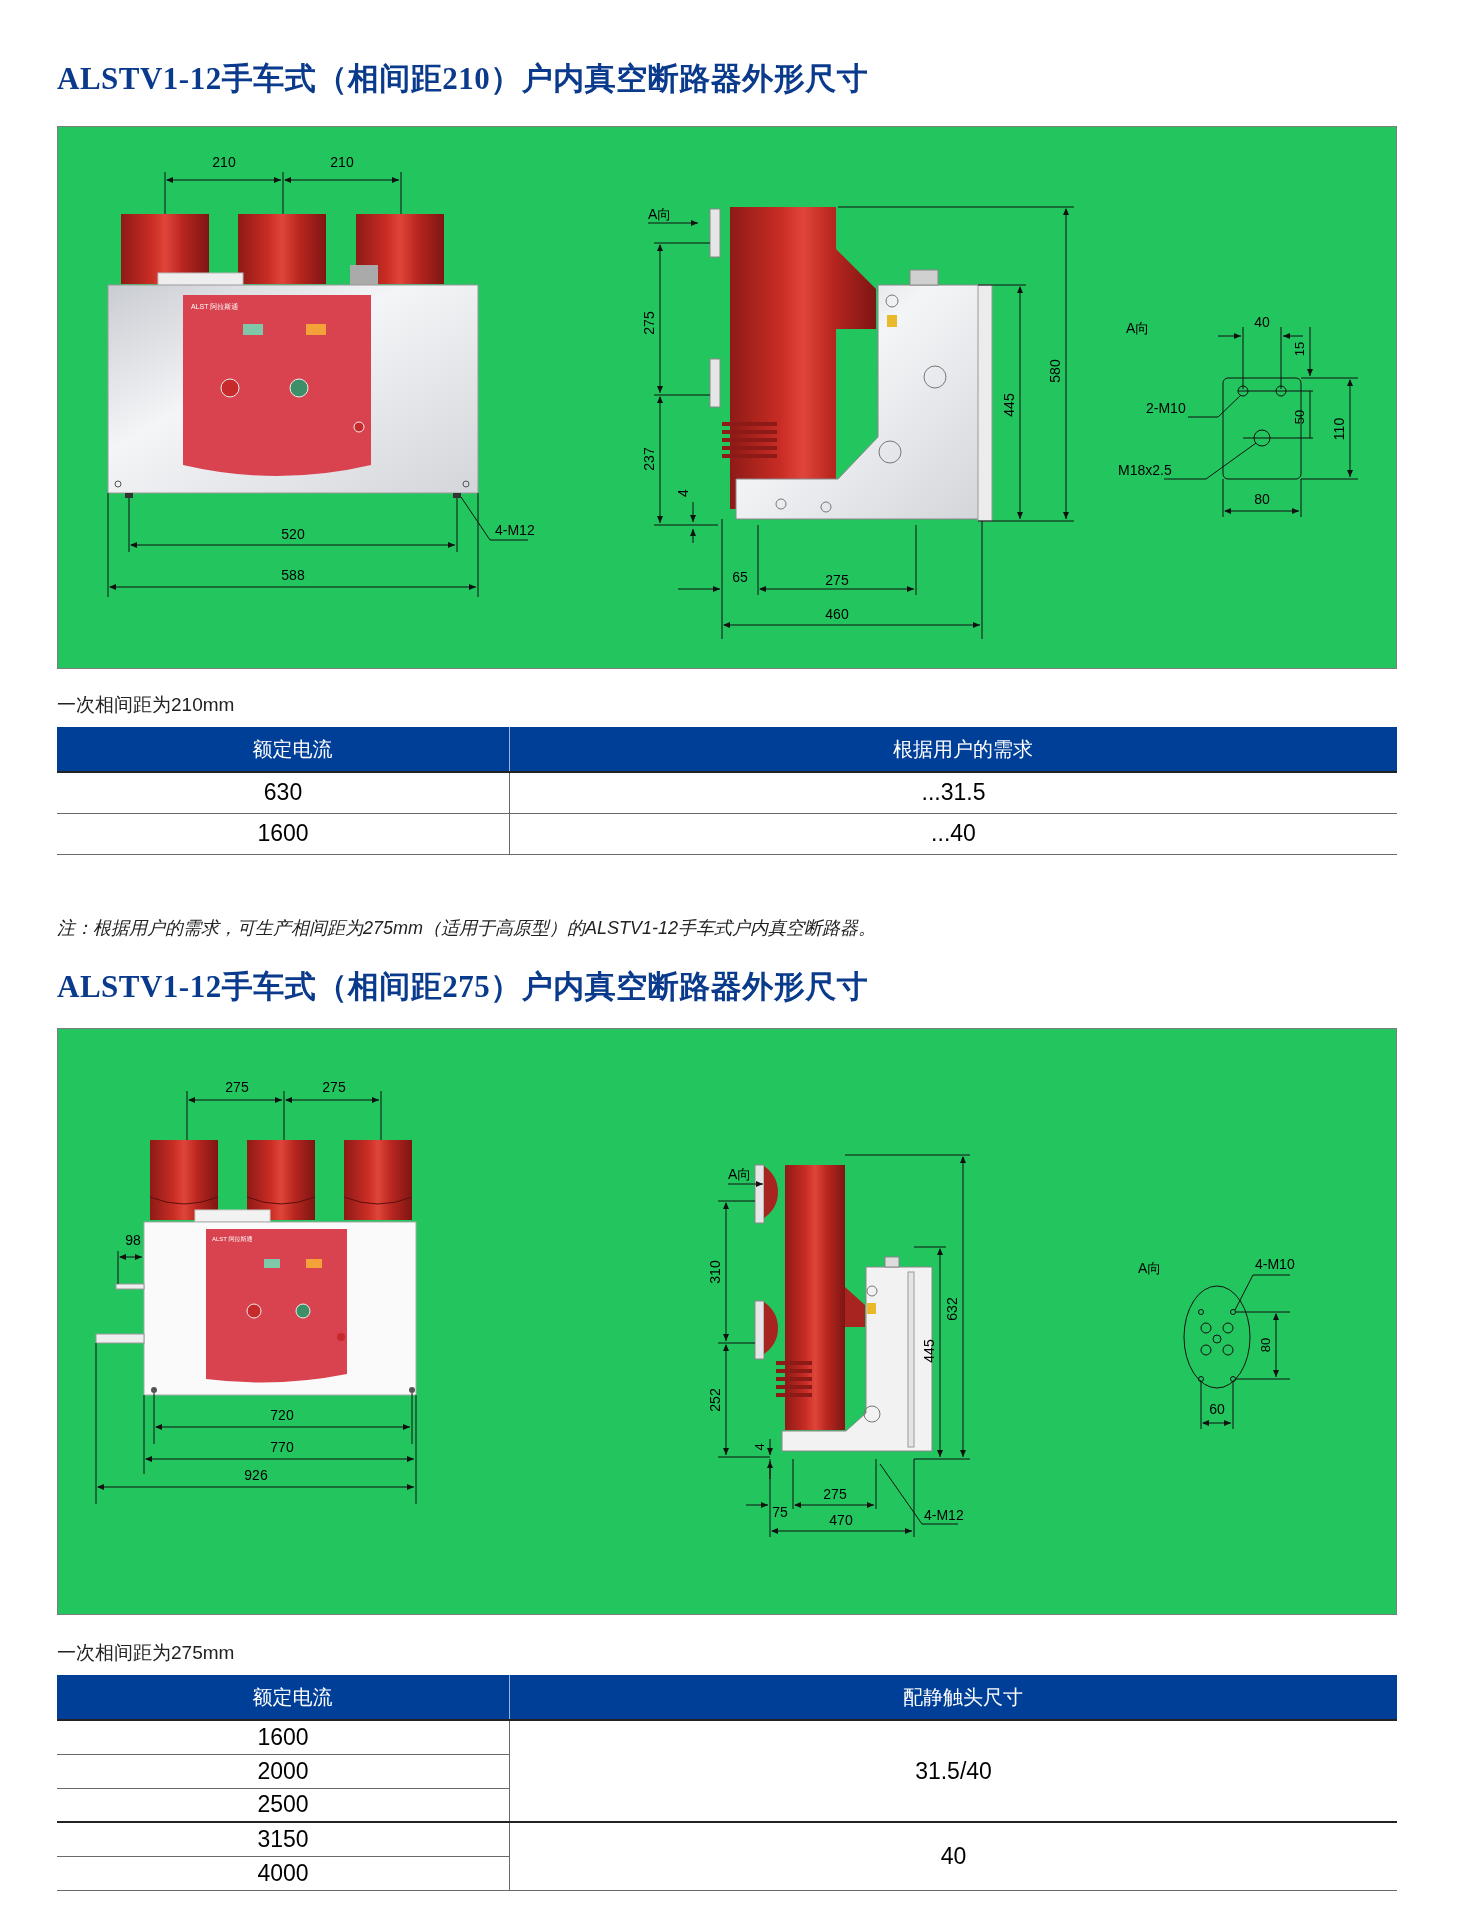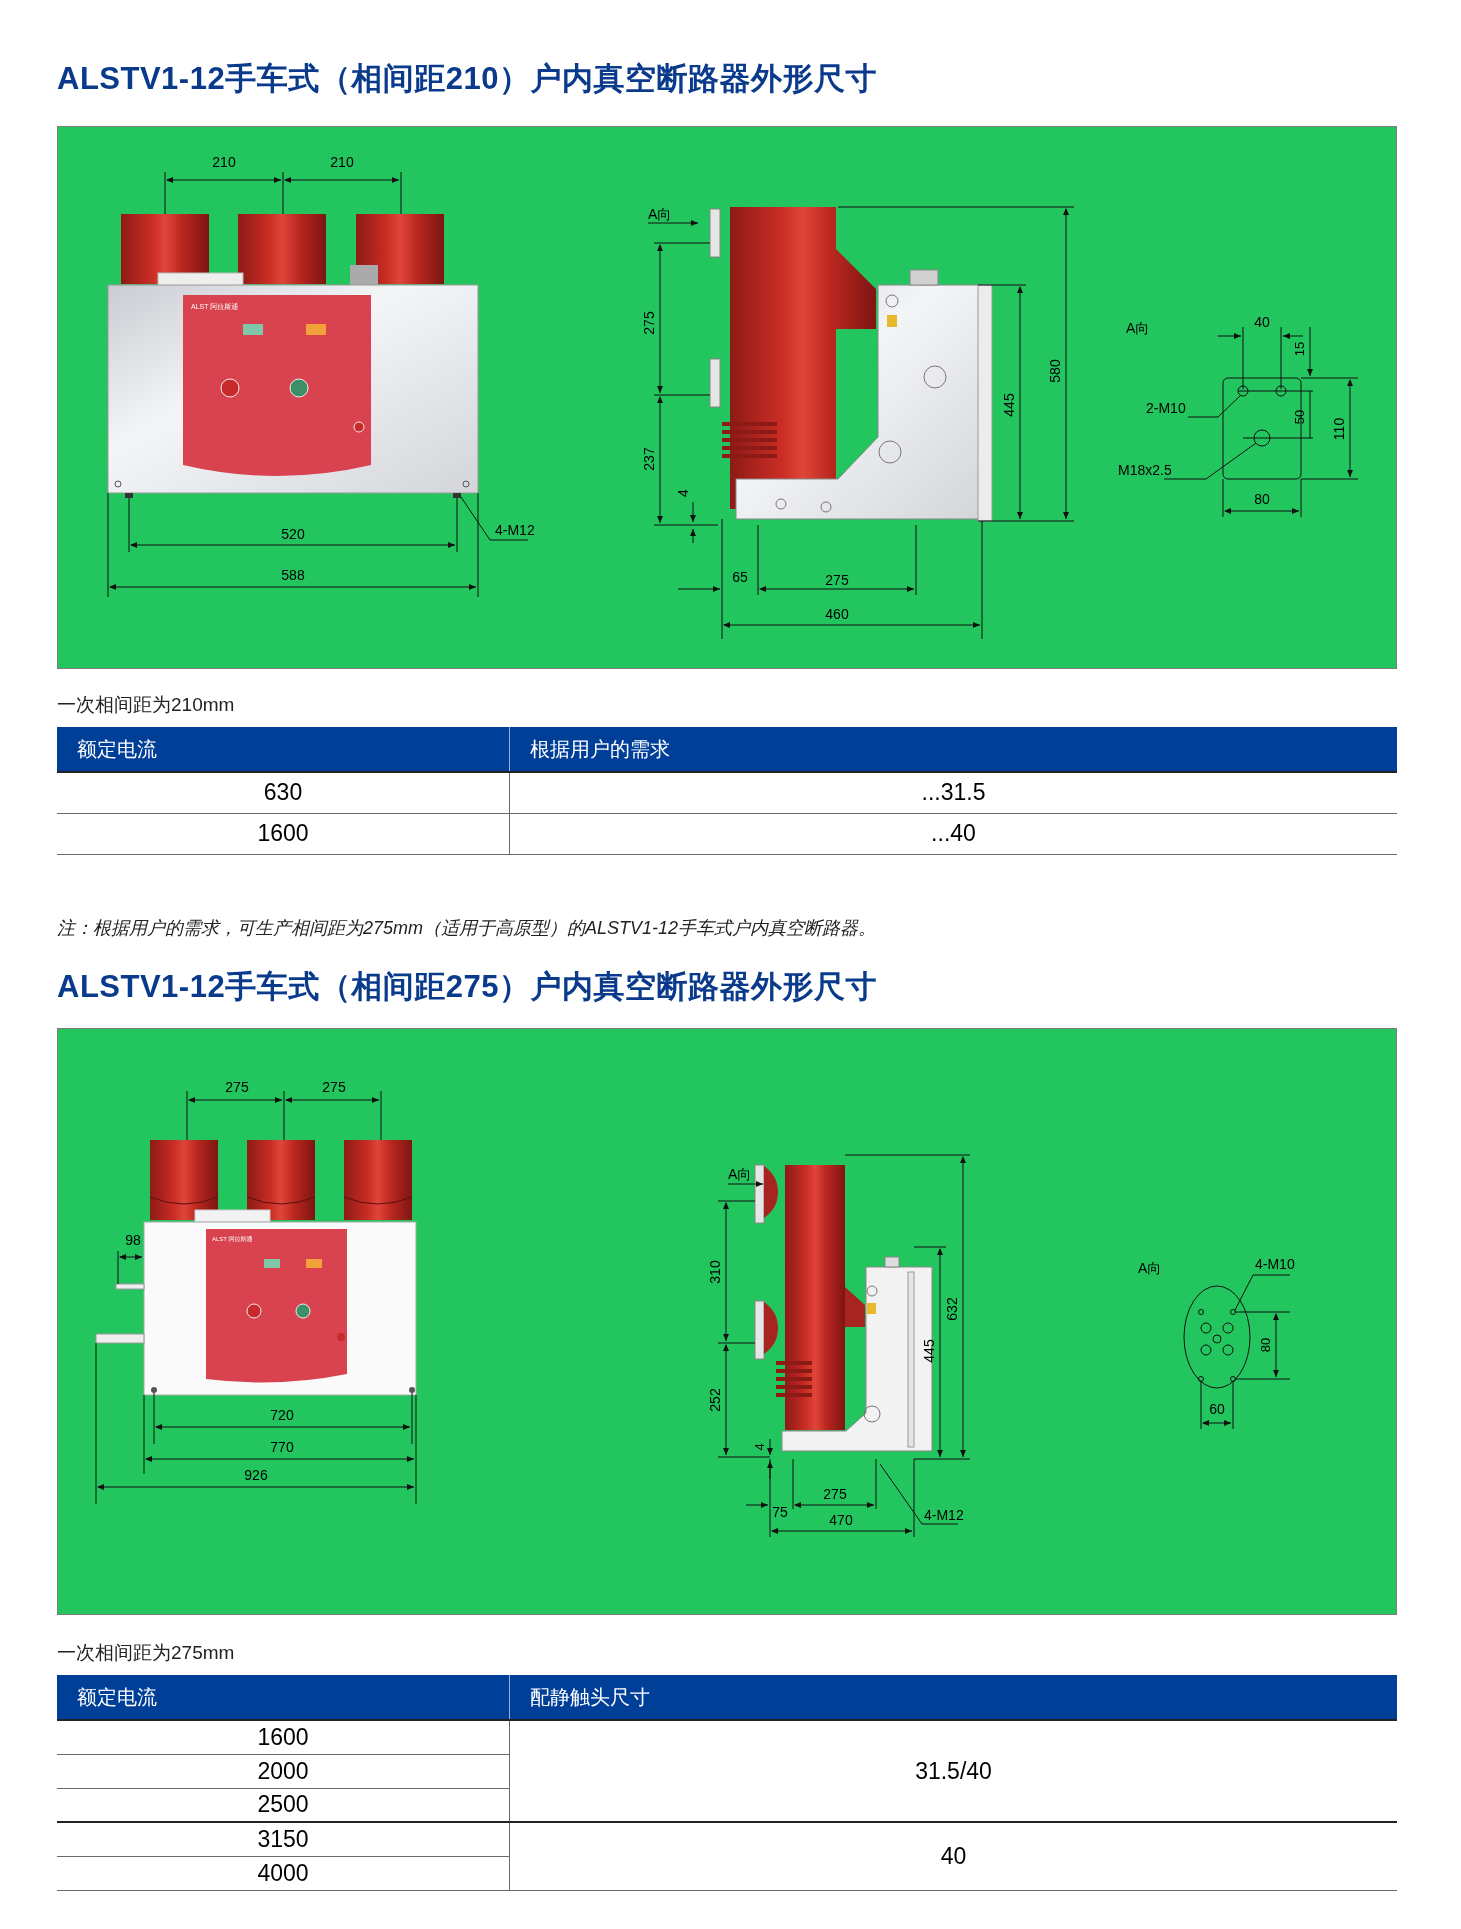--- a/index.html
+++ b/index.html
@@ -1,23 +1,23 @@
 <!DOCTYPE html>
 <html><head>
 <meta charset="utf-8">
 <style>
   html,body{margin:0;padding:0;background:#fff;}
   body{width:1461px;height:1929px;position:relative;overflow:hidden;font-family:"DejaVu Sans","Liberation Sans",sans-serif;color:#1a1a1a;}
   .abs{position:absolute;}
-  .title{left:57px;font-family:Liberation Sans, sans-serif;font-weight:bold;font-size:31px;color:#0a3a8c;letter-spacing:0.5px;white-space:nowrap;}
+  .title{left:57px;font-family:Liberation Serif, serif;font-weight:bold;font-size:31px;color:#0a3a8c;letter-spacing:0.5px;white-space:nowrap;}
   .frame{left:57px;width:1340px;border:1.5px solid #7d7d7d;background:#22c55e;box-sizing:border-box;}
   .caption{left:57px;font-size:19px;color:#222;white-space:nowrap;font-family:"Liberation Sans","DejaVu Sans",sans-serif;}
   .note{left:57px;font-size:18px;color:#222;white-space:nowrap;font-family:"Liberation Sans","DejaVu Sans",sans-serif;font-style:italic;}
   table.spec{position:absolute;left:57px;width:1340px;border-collapse:collapse;font-family:"Liberation Sans","DejaVu Sans",sans-serif;}
-  table.spec th{background:#003f98;color:#fff;font-weight:normal;font-size:20px;height:42px;text-align:left;border-right:1px solid #9bb0d8;padding-left:20px;}
+  table.spec th{background:#003f98;color:#fff;font-weight:normal;font-size:20px;height:42px;text-align:center;border-right:1px solid #9bb0d8;padding-left:20px;}
   table.spec th:last-child{border-right:none;}
   table.spec td{text-align:center;font-size:23px;color:#000000;border-bottom:1.5px solid #6a6a6a;}
   table.spec td.c1{width:450px;border-right:1.5px solid #6a6a6a;}
   table.spec tr:first-child th{border-bottom:2px solid #222;}
   svg text{font-family:"Liberation Sans","DejaVu Sans",sans-serif;}
 </style>
 </head>
 <body>
 
 <div class="abs title" style="top:58px;">ALSTV1-12手车式（相间距210）户内真空断路器外形尺寸</div>

